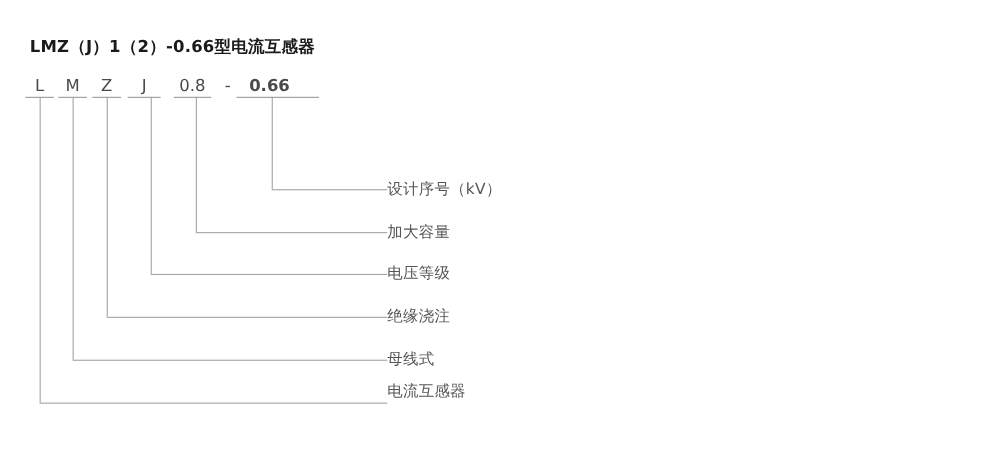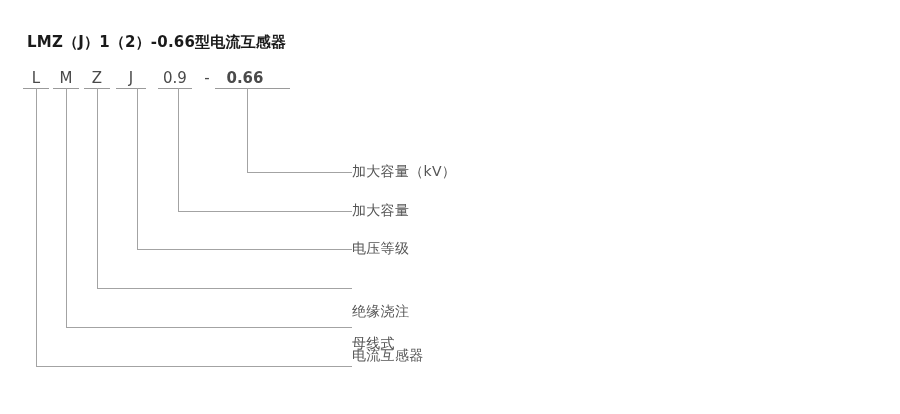--- a/index.html
+++ b/index.html
@@ -79,21 +79,21 @@
 
   <div id="code-row">
       <div class="code-cell" style="left: 6px; width: 60px;">L</div>
       <div class="code-rule" style="left: 23px; width: 26px; top: 88px;"></div>
       <div class="code-cell" style="left: 36px; width: 60px;">M</div>
       <div class="code-rule" style="left: 53px; width: 26px; top: 88px;"></div>
       <div class="code-cell" style="left: 67px; width: 60px;">Z</div>
       <div class="code-rule" style="left: 84px; width: 26px; top: 88px;"></div>
       <div class="code-cell" style="left: 101px; width: 60px;">J</div>
       <div class="code-rule" style="left: 116px; width: 30px; top: 88px;"></div>
-      <div class="code-cell" style="left: 145px; width: 60px;">0.9</div>
+      <div class="code-cell" style="left: 145px; width: 60px;">0.8</div>
       <div class="code-rule" style="left: 158px; width: 34px; top: 88px;"></div>
       <div class="code-cell" style="left: 177px; width: 60px;">-</div>
       <div class="code-cell" style="left: 215px; width: 60px; font-weight: bold;">0.66</div>
       <div class="code-rule" style="left: 215px; width: 75px; top: 88px;"></div>
     </div>
 
   <div id="leaders">
       <div class="drop" style="left: 247px; top: 88px; height: 84px;"></div>
       <div class="run" style="left: 247px; top: 172px; width: 105px;"></div>
       <div class="drop" style="left: 178px; top: 88px; height: 123px;"></div>
@@ -102,21 +102,21 @@
       <div class="run" style="left: 137px; top: 249px; width: 215px;"></div>
       <div class="drop" style="left: 97px; top: 88px; height: 200px;"></div>
       <div class="run" style="left: 97px; top: 288px; width: 255px;"></div>
       <div class="drop" style="left: 66px; top: 88px; height: 239px;"></div>
       <div class="run" style="left: 66px; top: 327px; width: 286px;"></div>
       <div class="drop" style="left: 36px; top: 88px; height: 278px;"></div>
       <div class="run" style="left: 36px; top: 366px; width: 316px;"></div>
     </div>
 
   <div id="labels">
-      <div class="label" style="top: 172px;">加大容量（kV）</div>
+      <div class="label" style="top: 172px;">设计序号（kV）</div>
       <div class="label" style="top: 211px;">加大容量</div>
       <div class="label" style="top: 249px;">电压等级</div>
-      <div class="label" style="top: 288px; margin-top: 24px;">绝缘浇注</div>
-      <div class="label" style="top: 344px;">母线式</div>
+      <div class="label" style="top: 288px;">绝缘浇注</div>
+      <div class="label" style="top: 327px;">母线式</div>
       <div class="label" style="top: 356px;">电流互感器</div>
     </div>
 
 </div>
 
 </body></html>

